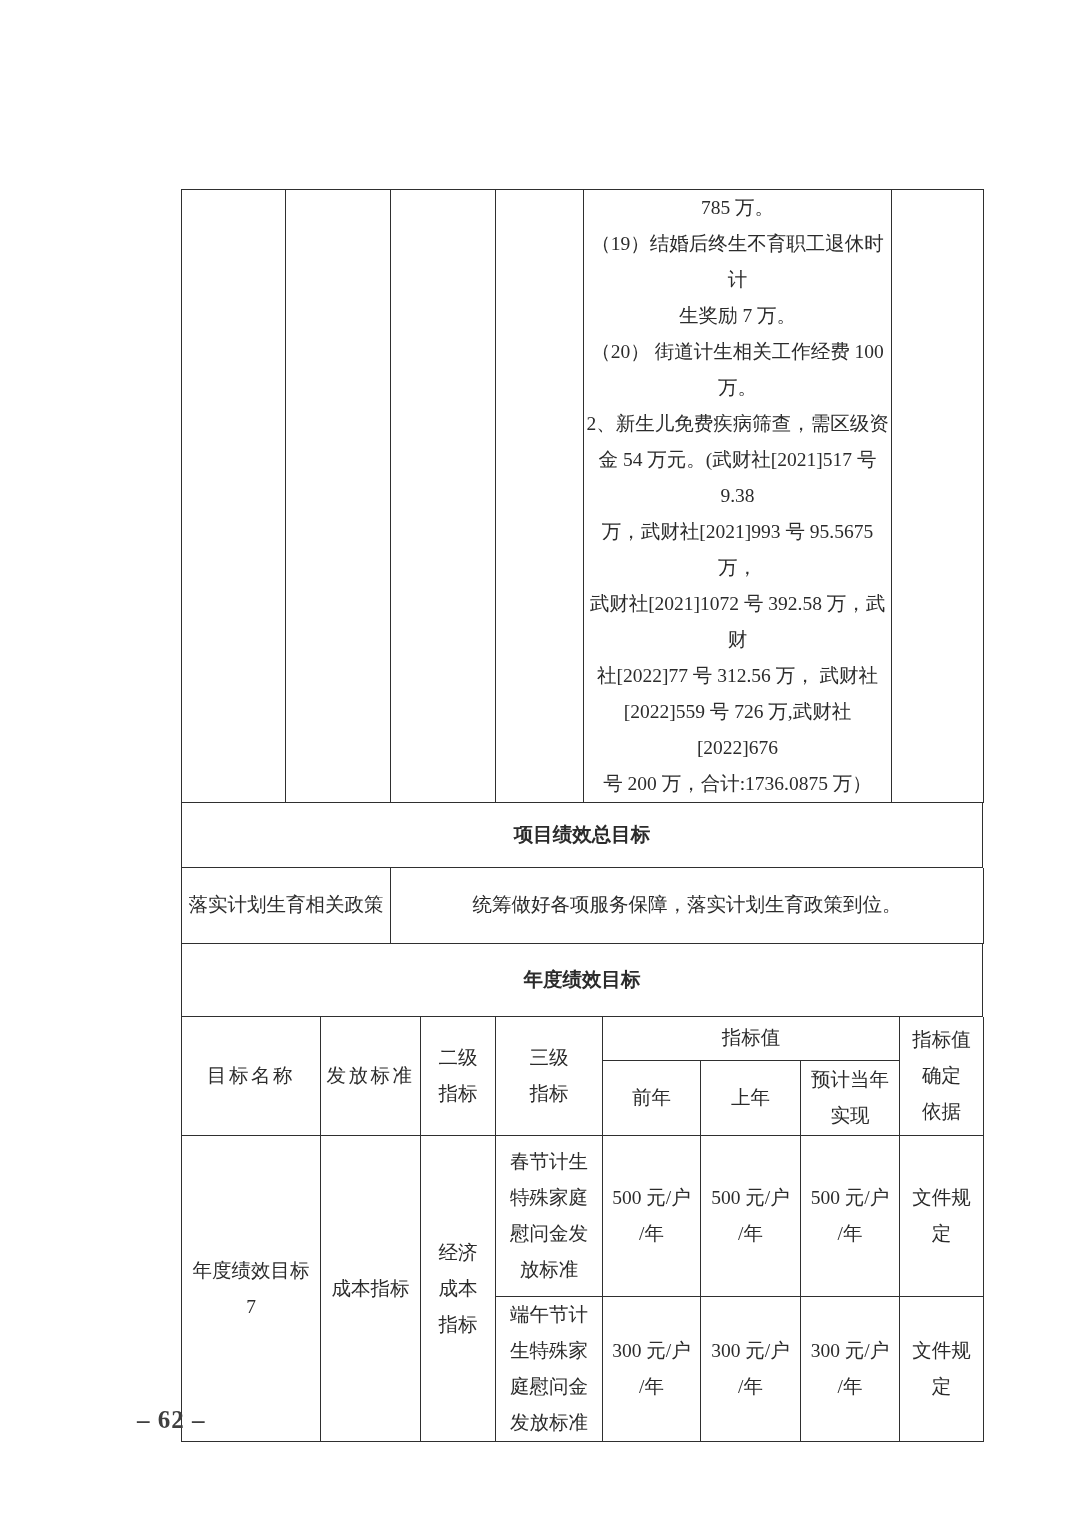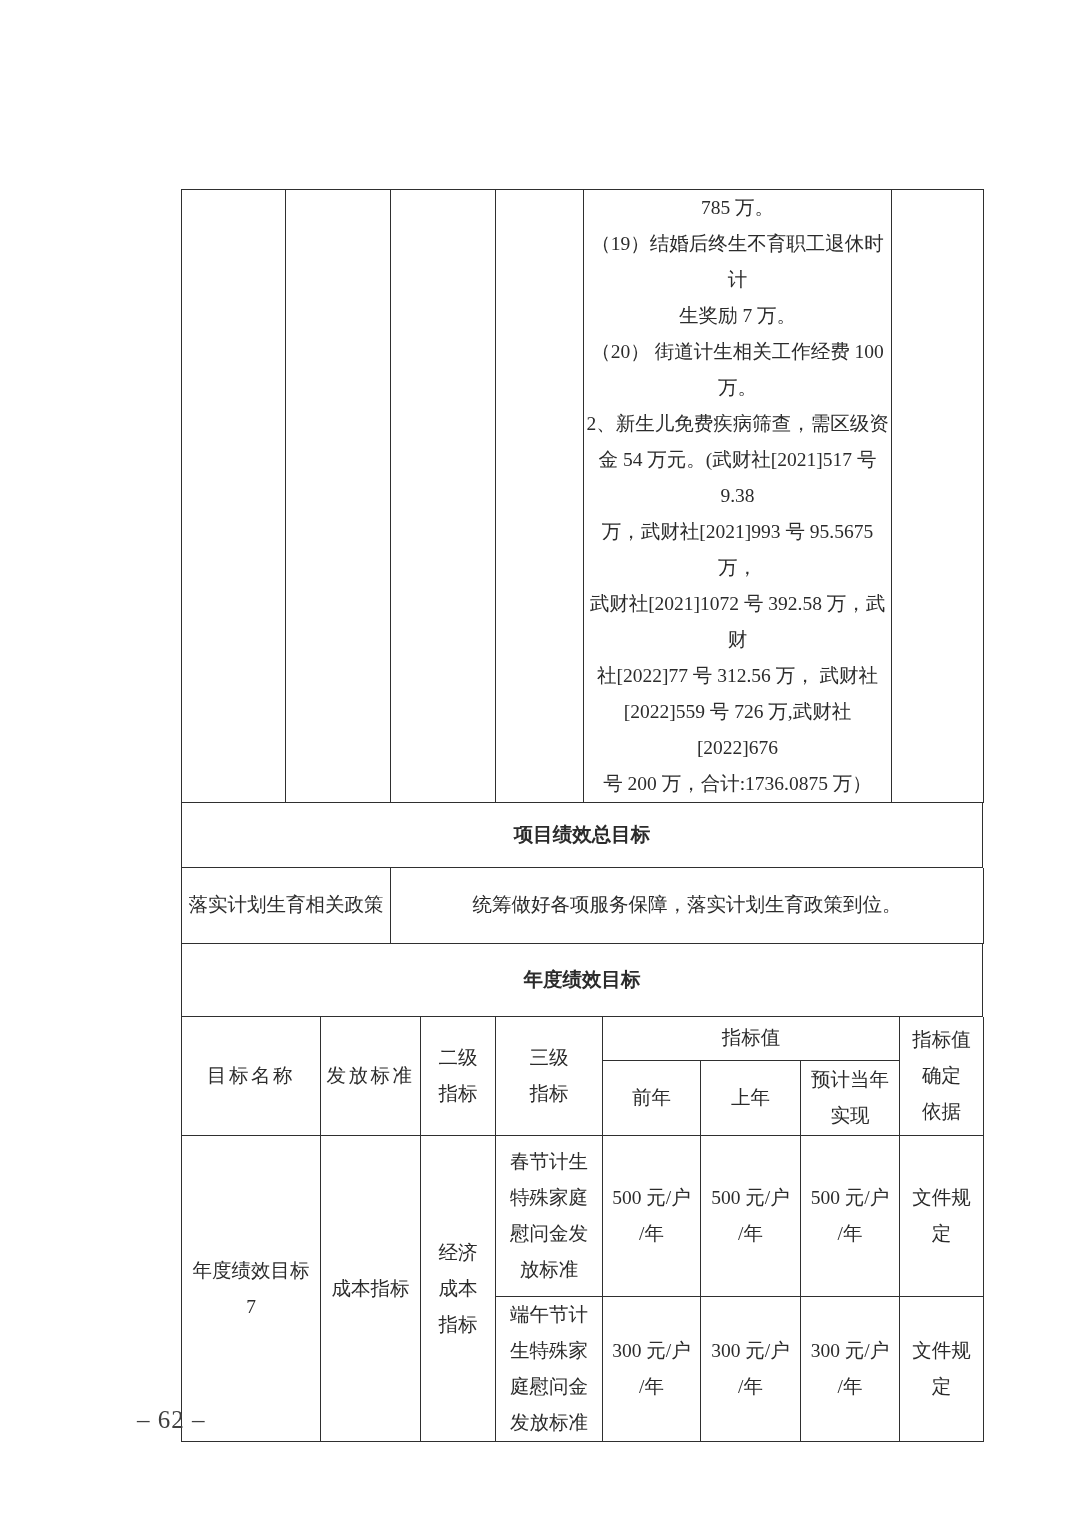--- a/index.html
+++ b/index.html
@@ -37,20 +37,21 @@
   .sec-title { font-weight: bold; font-size: 21.5px; }
   .goal-desc { text-align: left; padding-left: 22px; }
   .lsp { letter-spacing: 2.5px; margin-top: 6px; }
   .pageno {
     position: absolute;
     left: 137px;
     top: 1406px;
     font-size: 25px;
     color: #3f3f3f;
     letter-spacing: 1px;
+    font-weight: bold;
   }
 </style>
 </head>
 <body>
 
 <div class="page">
   <div class="doc">
 
     <table class="t">
       <colgroup>

